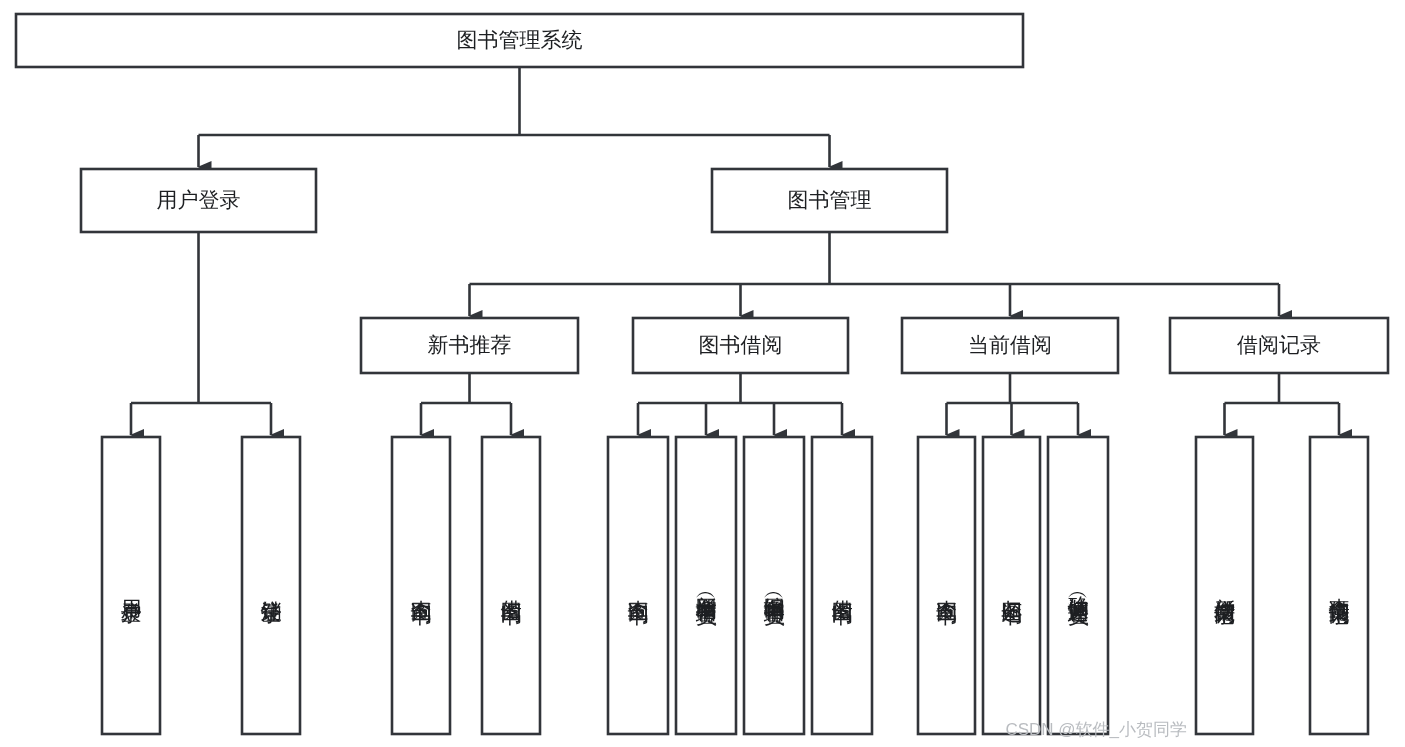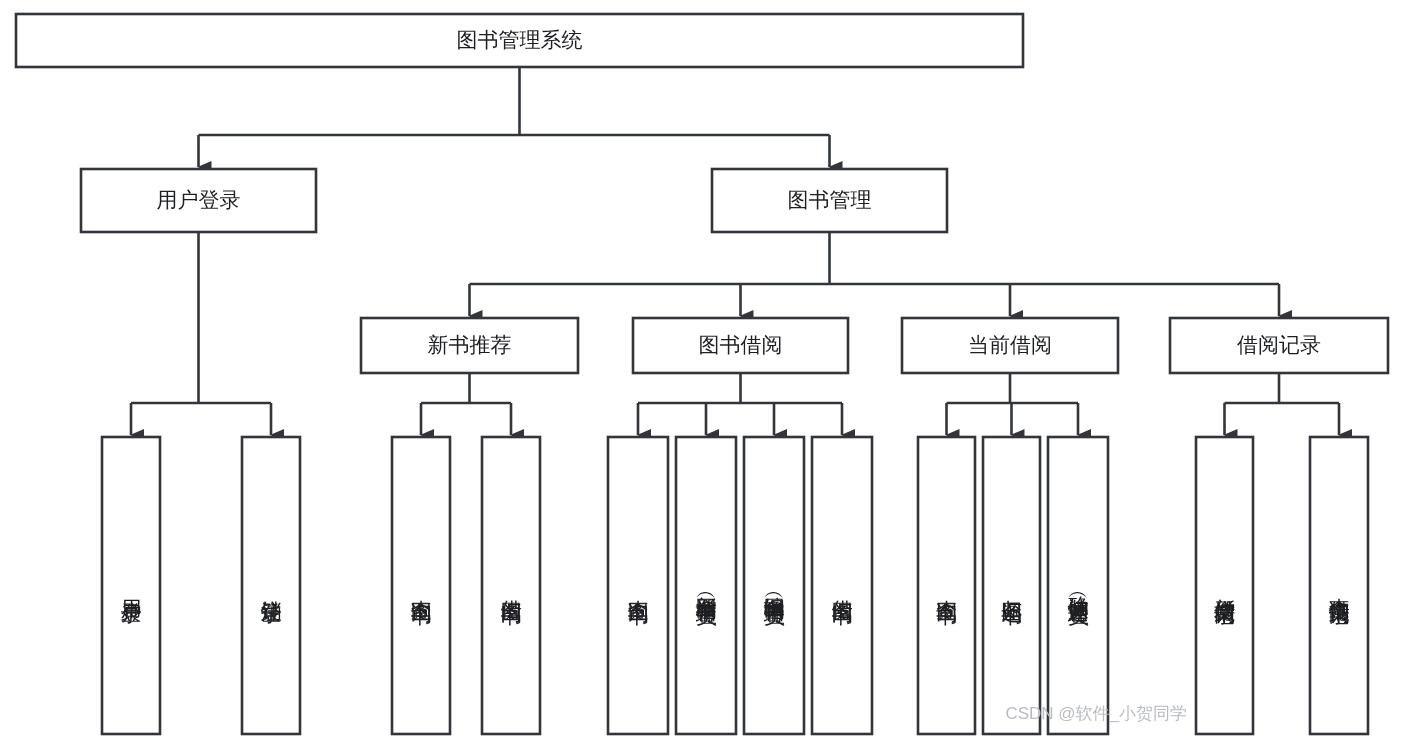--- a/index.html
+++ b/index.html
@@ -61,21 +61,21 @@
     align-items: center;
     justify-content: center;
     text-align: center;
     white-space: nowrap;
     pointer-events: none;
     user-select: none;
   }
   .watermark {
     position: absolute;
     right: 8px;
-    bottom: 22px;
+    bottom: 6px;
     font-family: "Liberation Sans", "DejaVu Sans", sans-serif;
     font-size: 17px;
     color: #b9bcc0;
     white-space: nowrap;
     user-select: none;
     text-align: center;
   }
 </style>
 </head>
 <body>

